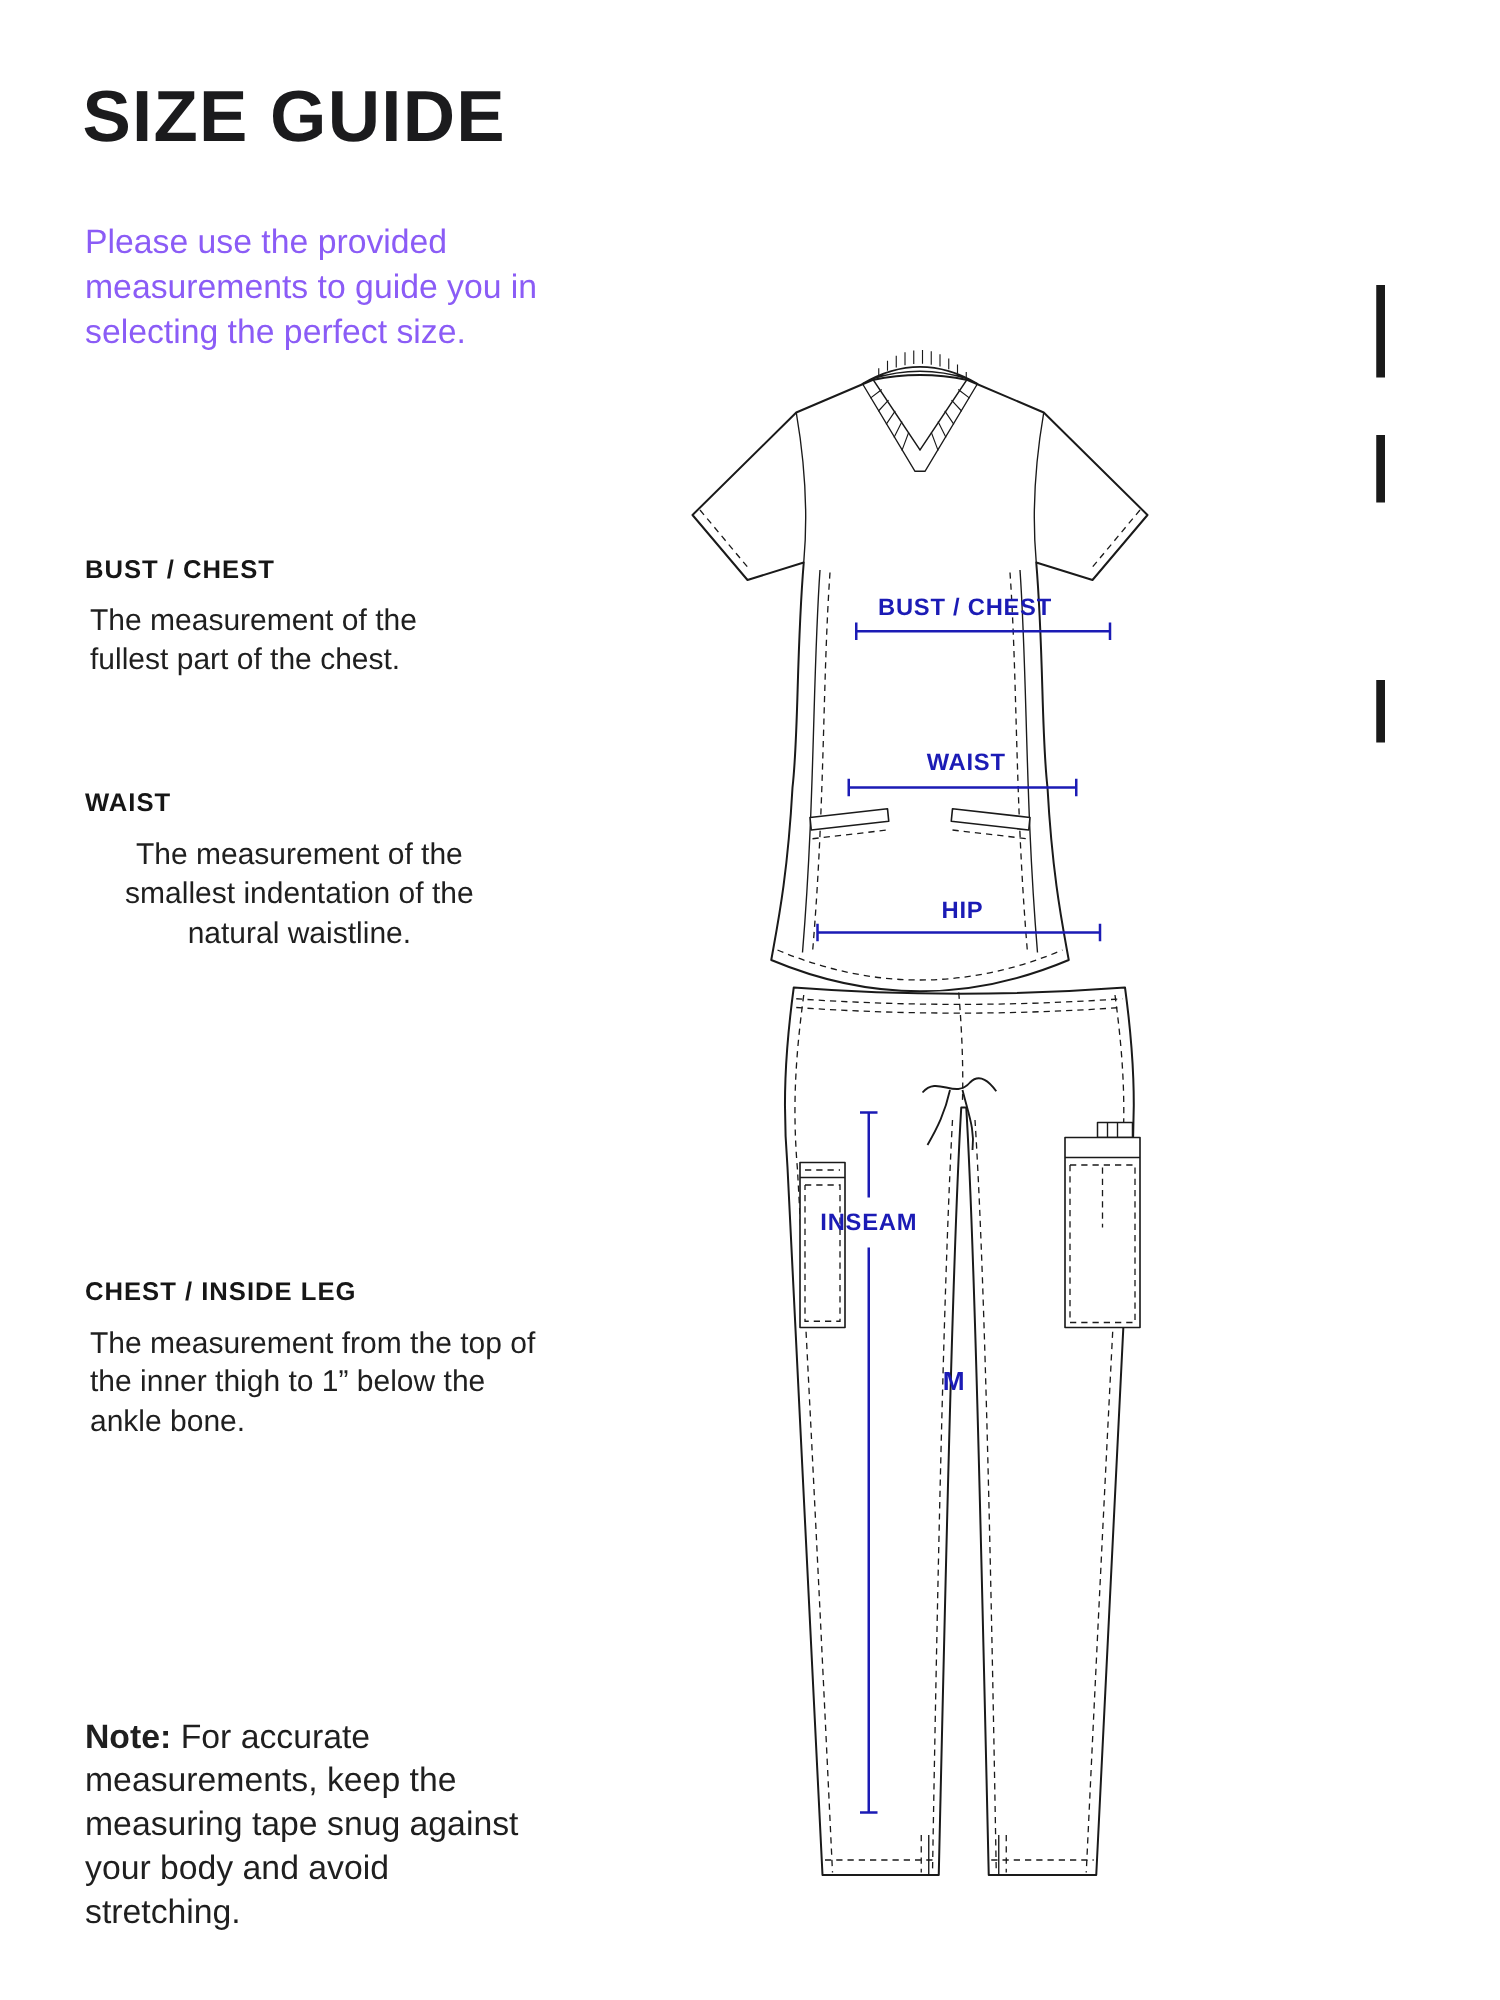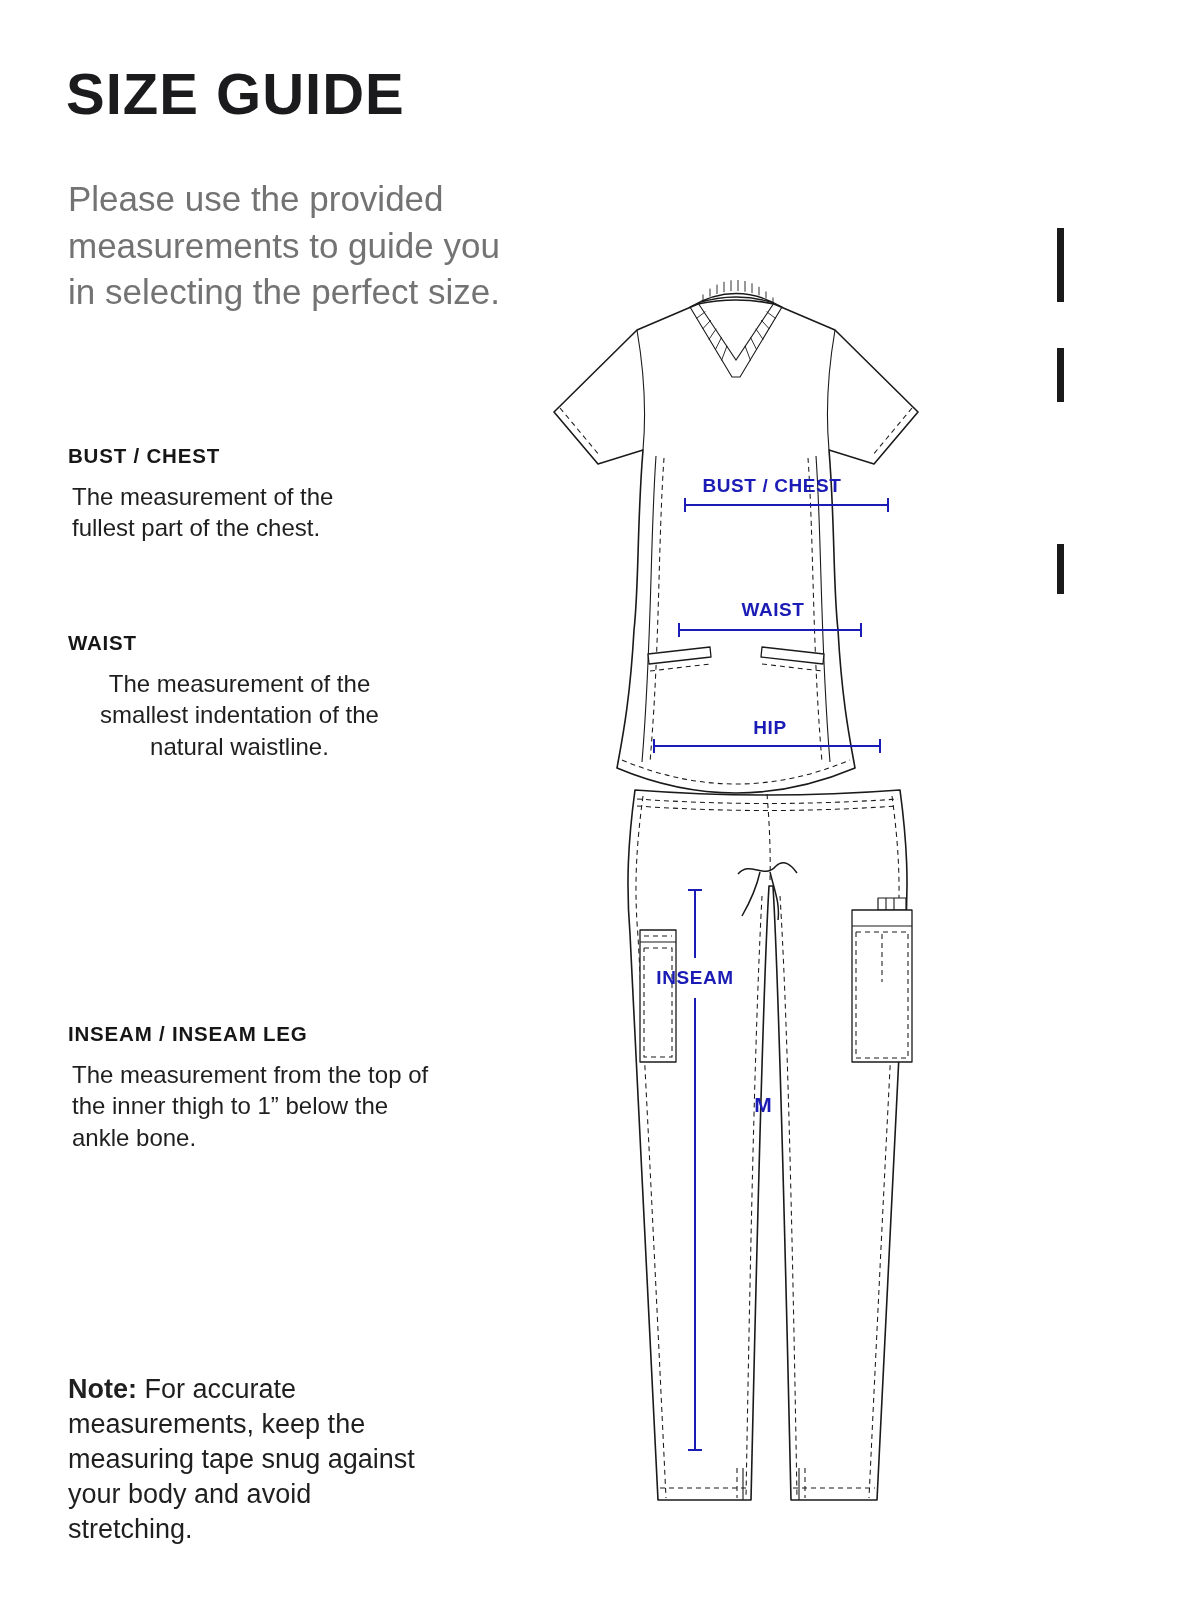--- a/index.html
+++ b/index.html
@@ -1,26 +1,26 @@
 <!DOCTYPE html>
 <html style="--accent: #1b1bb5;"><head>
 <meta charset="utf-8">
 <style>
   html,body { margin:0; padding:0; background:#ffffff; }
   .page {
     position:relative; width:1064px; height:1600px; background:#ffffff;
-    font-family:"Liberation Sans", sans-serif; color:#1e1e1e; overflow:hidden;
+    font-family:"Liberation Sans", sans-serif; color:#1e1e1e; overflow:hidden;padding-left:44px;
   }
   .title {
     position:absolute; left:66px; top:60px; margin:0;
     font-size:58px; font-weight:800; letter-spacing:1px; color:#1b1b1d;
   }
   .intro {
     position:absolute; left:68px; top:176px; width:460px; margin:0;
-    font-size:35px; line-height:1.33; color:#737373;
+    font-size:27px; line-height:1.33; color:#8b5cf6;
   }
   .def { position:absolute; left:68px; }
   .def h2 {
     margin:0 0 13px; font-size:20.5px; font-weight:700;
     letter-spacing:0.8px; color:#161616;
   }
   .def p { margin:4px; font-size:24px; line-height:1.31; color:#1f1f1f; }
   .def-bust   { top:444px; }  .def-bust p   { width:310px; }
   .def-waist  { top:631px; }  .def-waist p  { width:335px;text-align:center; }
   .def-hips   { top:820px; }  .def-hips p   { width:405px; }
@@ -59,21 +59,21 @@
     <p>The measurement of the fullest part of the chest.</p>
   </section>
 
   <section class="def def-waist">
     <h2>WAIST</h2>
     <p>The measurement of the smallest indentation of the natural waistline.</p>
   </section>
 
 
   <section class="def def-inseam">
-    <h2>INSEAM / INSEAM LEG</h2>
+    <h2>CHEST / INSIDE LEG</h2>
     <p>The measurement from the top of the inner thigh to 1” below the ankle bone.</p>
   </section>
 
   <div class="note">
     <b>Note:</b>
     <span>For accurate measurements, keep the measuring tape snug against your body and avoid stretching.</span>
   </div>
 
   <svg class="fig" viewBox="0 0 450 1240">
 

